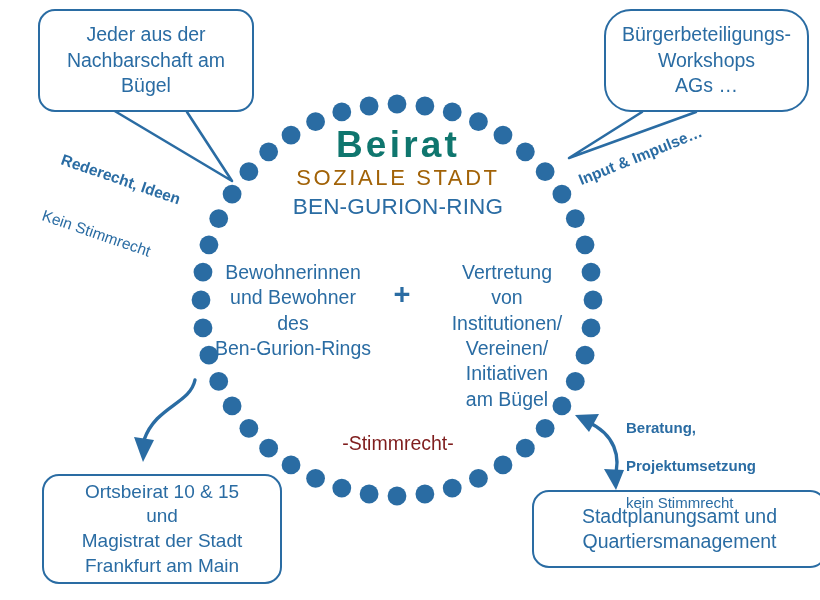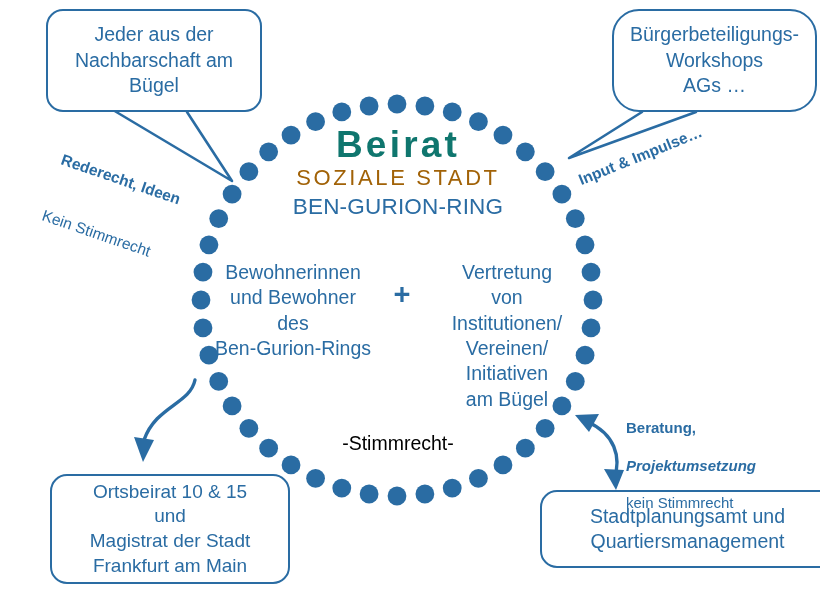--- a/index.html
+++ b/index.html
@@ -33,21 +33,20 @@
     box-sizing: border-box;
     border: 2.6px solid #2a6ca3;
     border-radius: 17px;
     background: #ffffff;
     display: flex;
     align-items: center;
     justify-content: center;
     text-align: center;
     color: #2a6ca3;
     line-height: 1.30;
-    margin-left: 8px;
   }
   .bubble-text {
     display: block;
     white-space: pre-line;
     padding: 0 8px;
   }
 
   #bubble-neighbourhood {
     left: 38px; top: 9px;
     width: 216px; height: 103px;
@@ -109,21 +108,21 @@
     font-size: 15px;
     font-weight: bold;
   }
   #caption-beratung {
     left: 626px; top: 400px;
     width: 190px;
     text-align: left;
     font-size: 15px;
   }
   #caption-beratung .l1 { font-weight: bold; display: block; }
-  #caption-beratung .l2 { font-weight: bold; display: block; font-style: italic; }
+  #caption-beratung .l2 { font-weight: bold; display: block; }
   #caption-beratung .l3 { font-weight: normal; display: block; }
 
   
   #ring-title {
     position: absolute;
     left: 198px; top: 126px;
     width: 400px;
     text-align: center;
   }
   #ring-title .t-main {
@@ -175,21 +174,21 @@
     padding-top: 22px;
     color: #2a6ca3;
   }
 
   #ring-footnote {
     position: absolute;
     left: 298px; top: 432px;
     width: 200px;
     text-align: center;
     font-size: 19.5px;
-    color: #000000;
+    color: #7f1d1d;
   }
 </style>
 </head>
 <body>
 
 <div id="stage">
 
   <svg id="vector-layer" viewBox="0 0 820 600" xmlns="http://www.w3.org/2000/svg">
 
     <g id="ring-dots">

